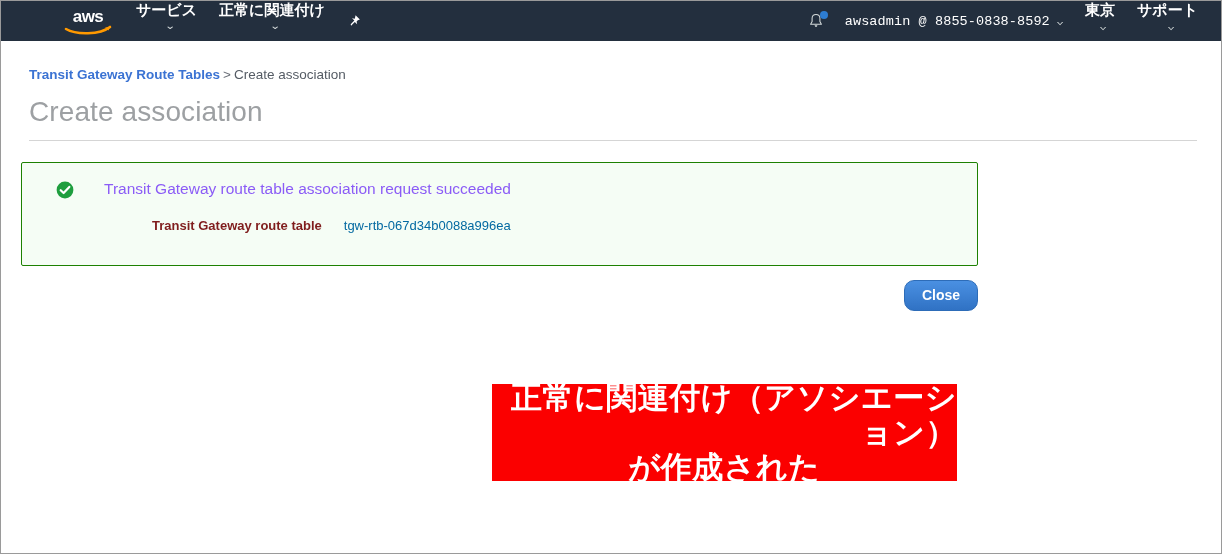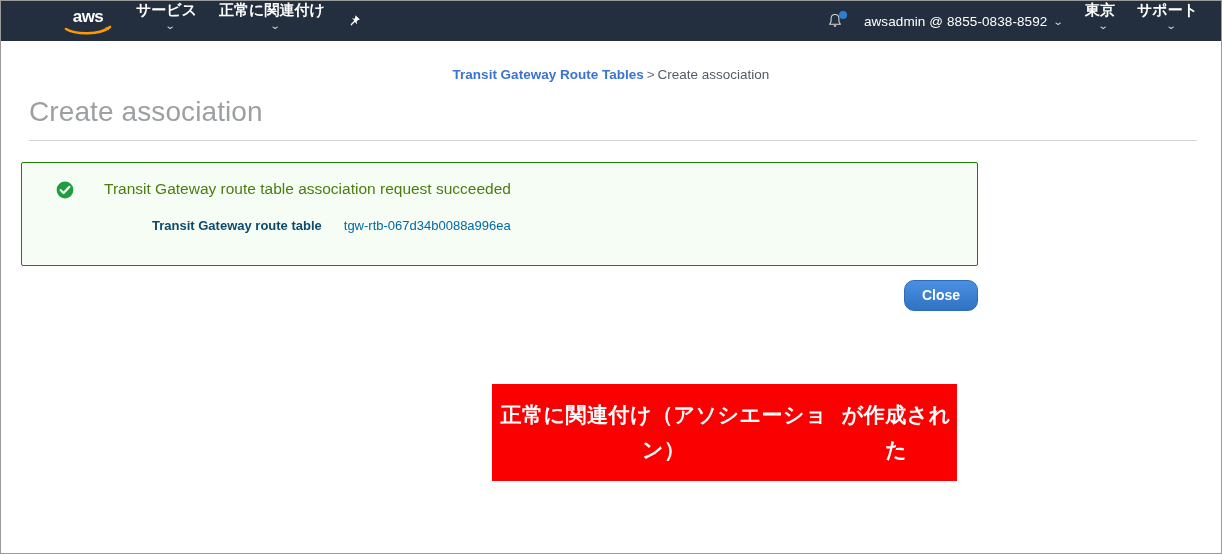--- a/index.html
+++ b/index.html
@@ -25,21 +25,21 @@
   .navbar {
     position: relative;
     height: 40px;
     background: #232f3e;
     display: flex;
     align-items: center;
     color: #ffffff;
   }
 
   .nav-left { display: flex; align-items: center; height: 100%; }
-  .nav-right { display: flex; align-items: center; height: 100%; margin-left: auto; padding-right: 12px; }
+  .nav-right { display: flex; align-items: center; height: 100%; margin-left: auto; padding-right: 12px; font-family: Liberation Mono, monospace; }
 
   .aws-logo {
     width: 74px;
     height: 48px;
     margin-left: 50px;
     display: flex;
     flex-direction: column;
     align-items: center;
     justify-content: center;
     cursor: pointer;
@@ -97,24 +97,24 @@
     font-size: 13.5px;
     font-weight: normal;
     letter-spacing: 0.1px;
   }
 
   
   .content { position: relative; padding: 0 18px; }
 
   .breadcrumb {
     margin-top: 26px;
+    margin-left: 10px;
     font-size: 13.5px;
     color: #545b64;
     white-space: nowrap;
-    text-align: center;
   }
   .breadcrumb a {
     color: #3b73d3;
     font-weight: bold;
     text-decoration: none;
     cursor: pointer;
   }
   .breadcrumb .sep { color: #6b7079; margin: 0 3px; }
 
   .page-title {
@@ -154,34 +154,34 @@
   .alert-icon {
     width: 18px;
     height: 18px;
     flex: 0 0 18px;
     margin-top: 2px;
     margin-left: 16px;
   }
   .alert-title {
     margin-left: 30px;
     font-size: 15.5px;
-    color: #4d7c0f;
+    color: #8b5cf6;
     line-height: 19px;
   }
 
   .alert-detail {
     margin-top: 19px;
     margin-left: 112px;
     display: flex;
     align-items: baseline;
     font-size: 13px;
   }
   .alert-detail-label {
     font-weight: bold;
-    color: #0c4a6e;
+    color: #7f1d1d;
     white-space: nowrap;
   }
   .alert-detail-value {
     margin-left: 22px;
     color: #0369a1;
     text-decoration: none;
     cursor: pointer;
     white-space: nowrap;
   }
 
@@ -207,30 +207,30 @@
 
   
   .annotation {
     position: absolute;
     left: 491px;
     top: 383px;
     width: 465px;
     height: 97px;
     background: #fb0000;
     display: flex;
-    flex-direction: row;
+    flex-direction: column;
     align-items: center;
     justify-content: center;
     color: #ffffff;
     font-weight: bold;
-    font-size: 21px;
+    font-size: 31px;
     line-height: 35px;
     letter-spacing: 0.5px;
     font-family: "DejaVu Sans", sans-serif;
-    text-align: center;
+    text-align: right;
   }
 </style>
 </head>
 <body>
 
 <div id="page-frame">
 
   <div class="navbar">
 
     <div class="nav-left">

